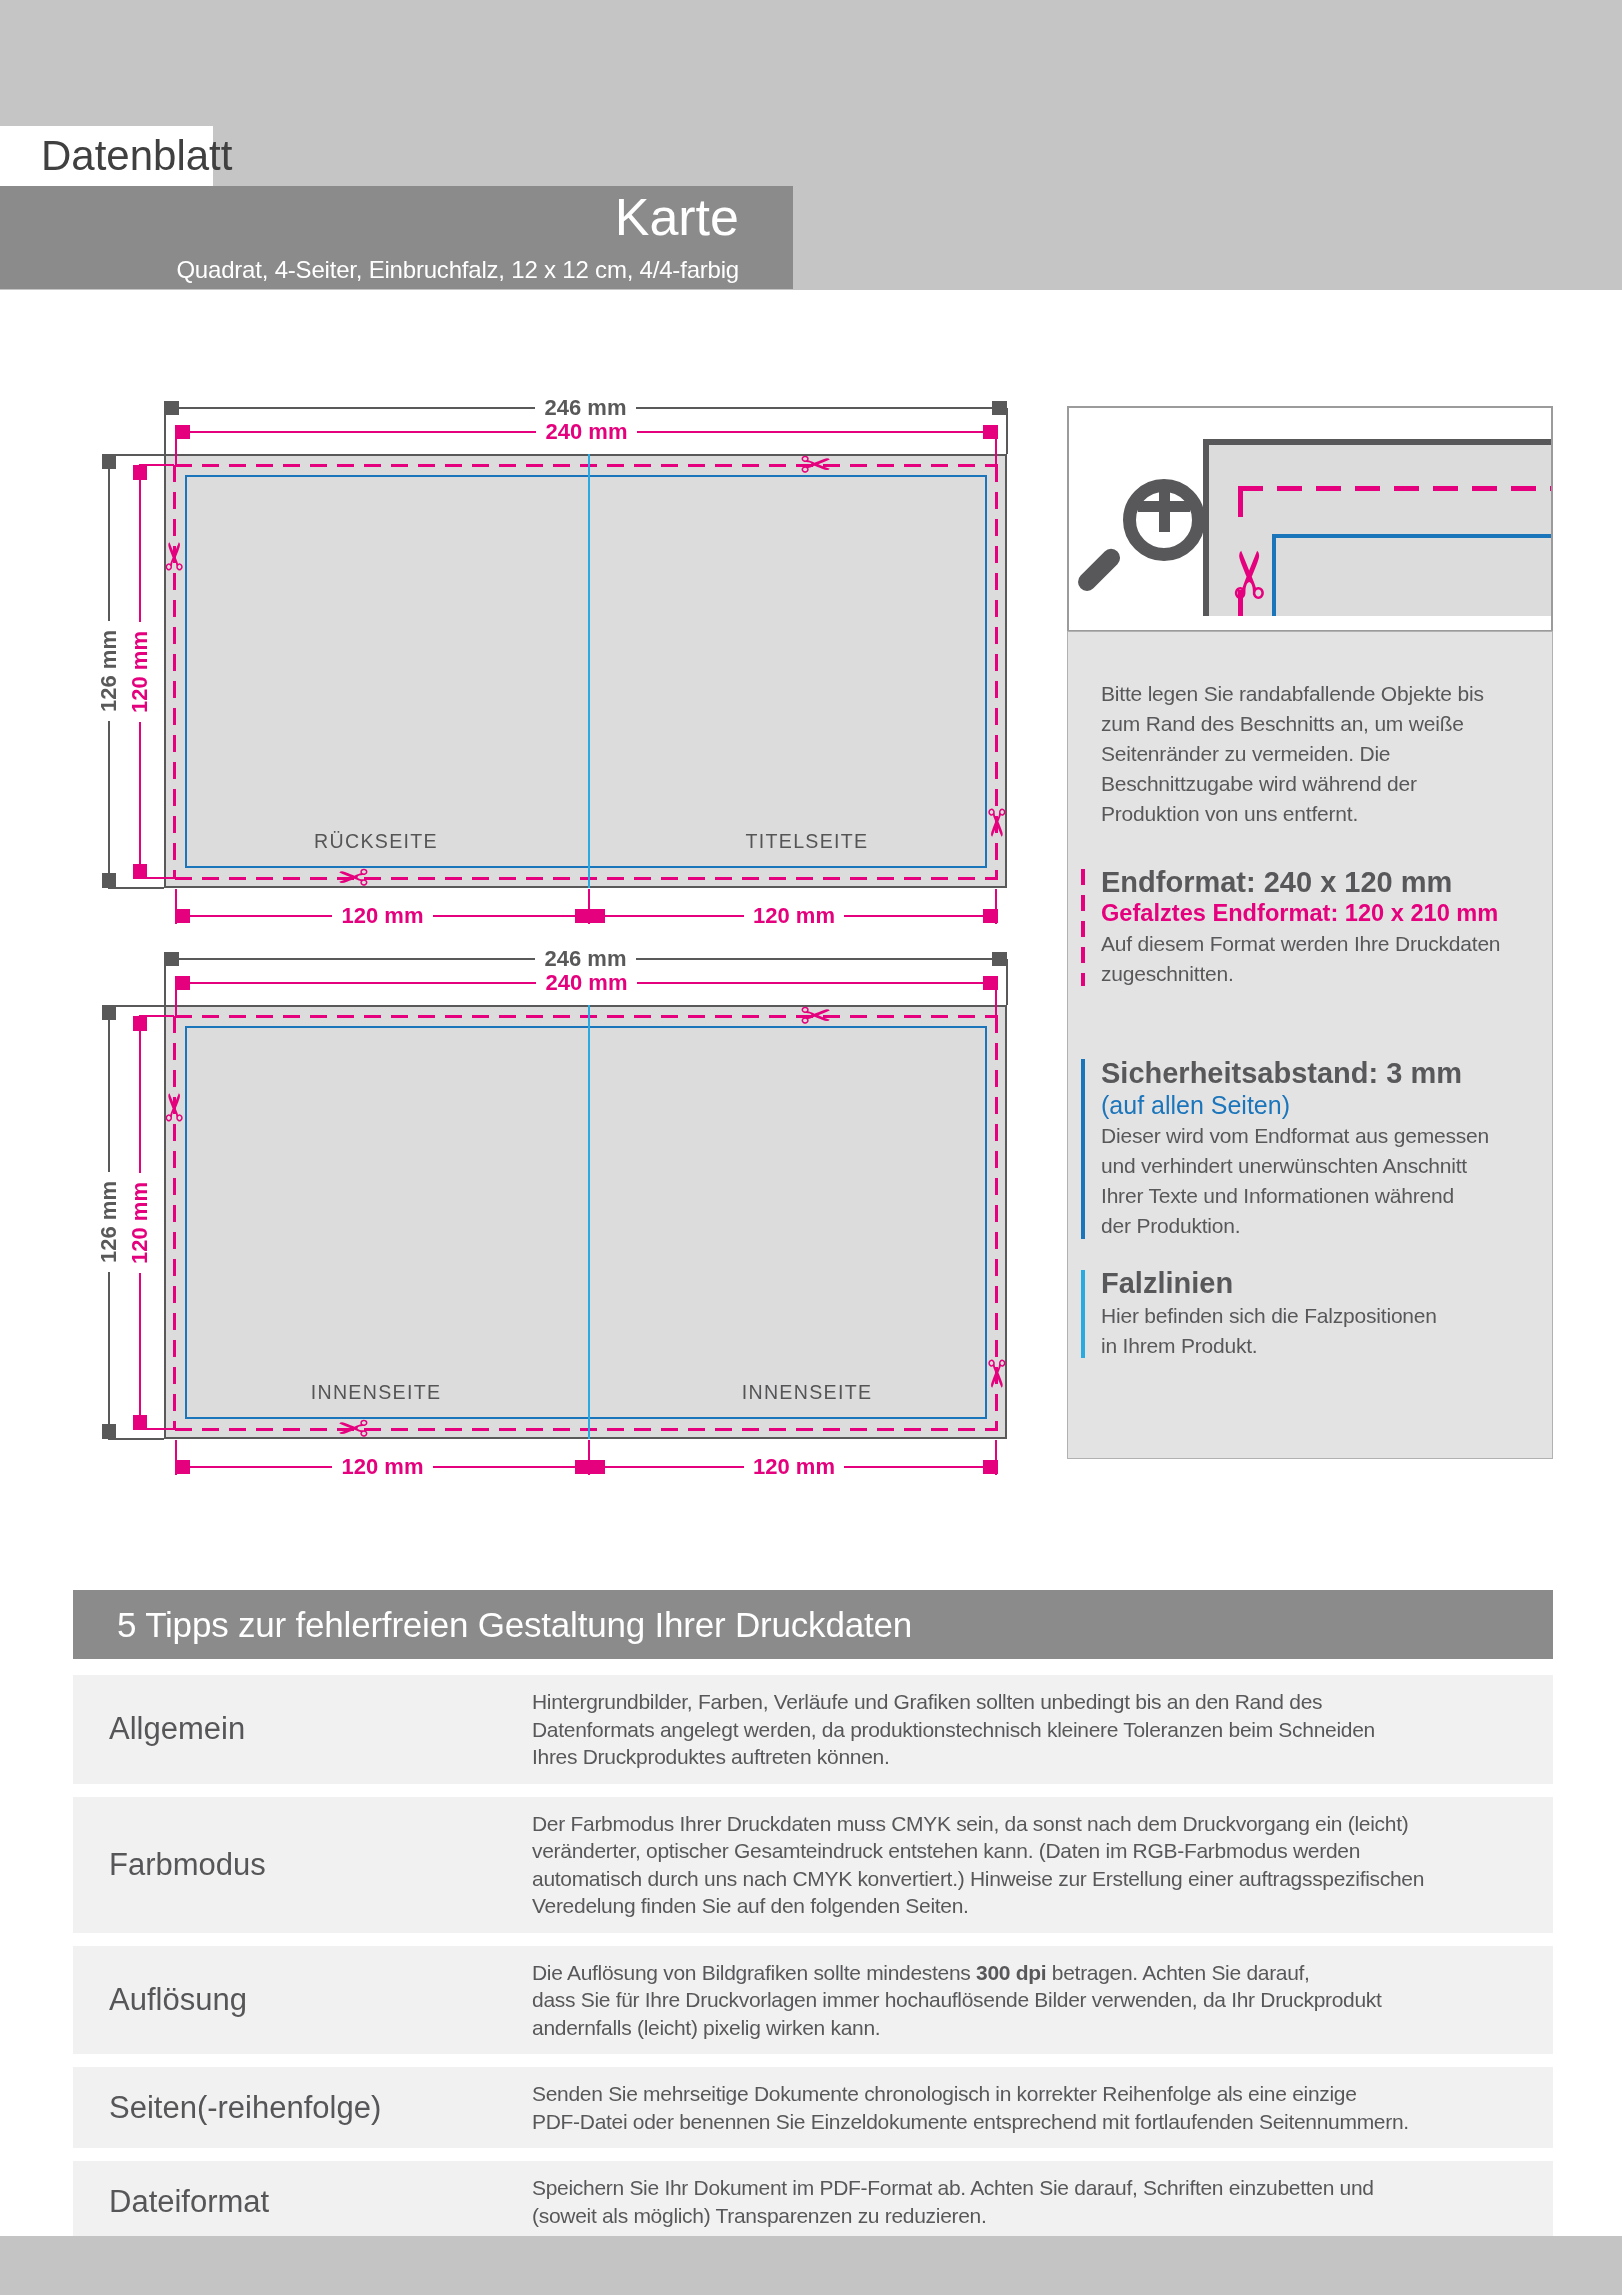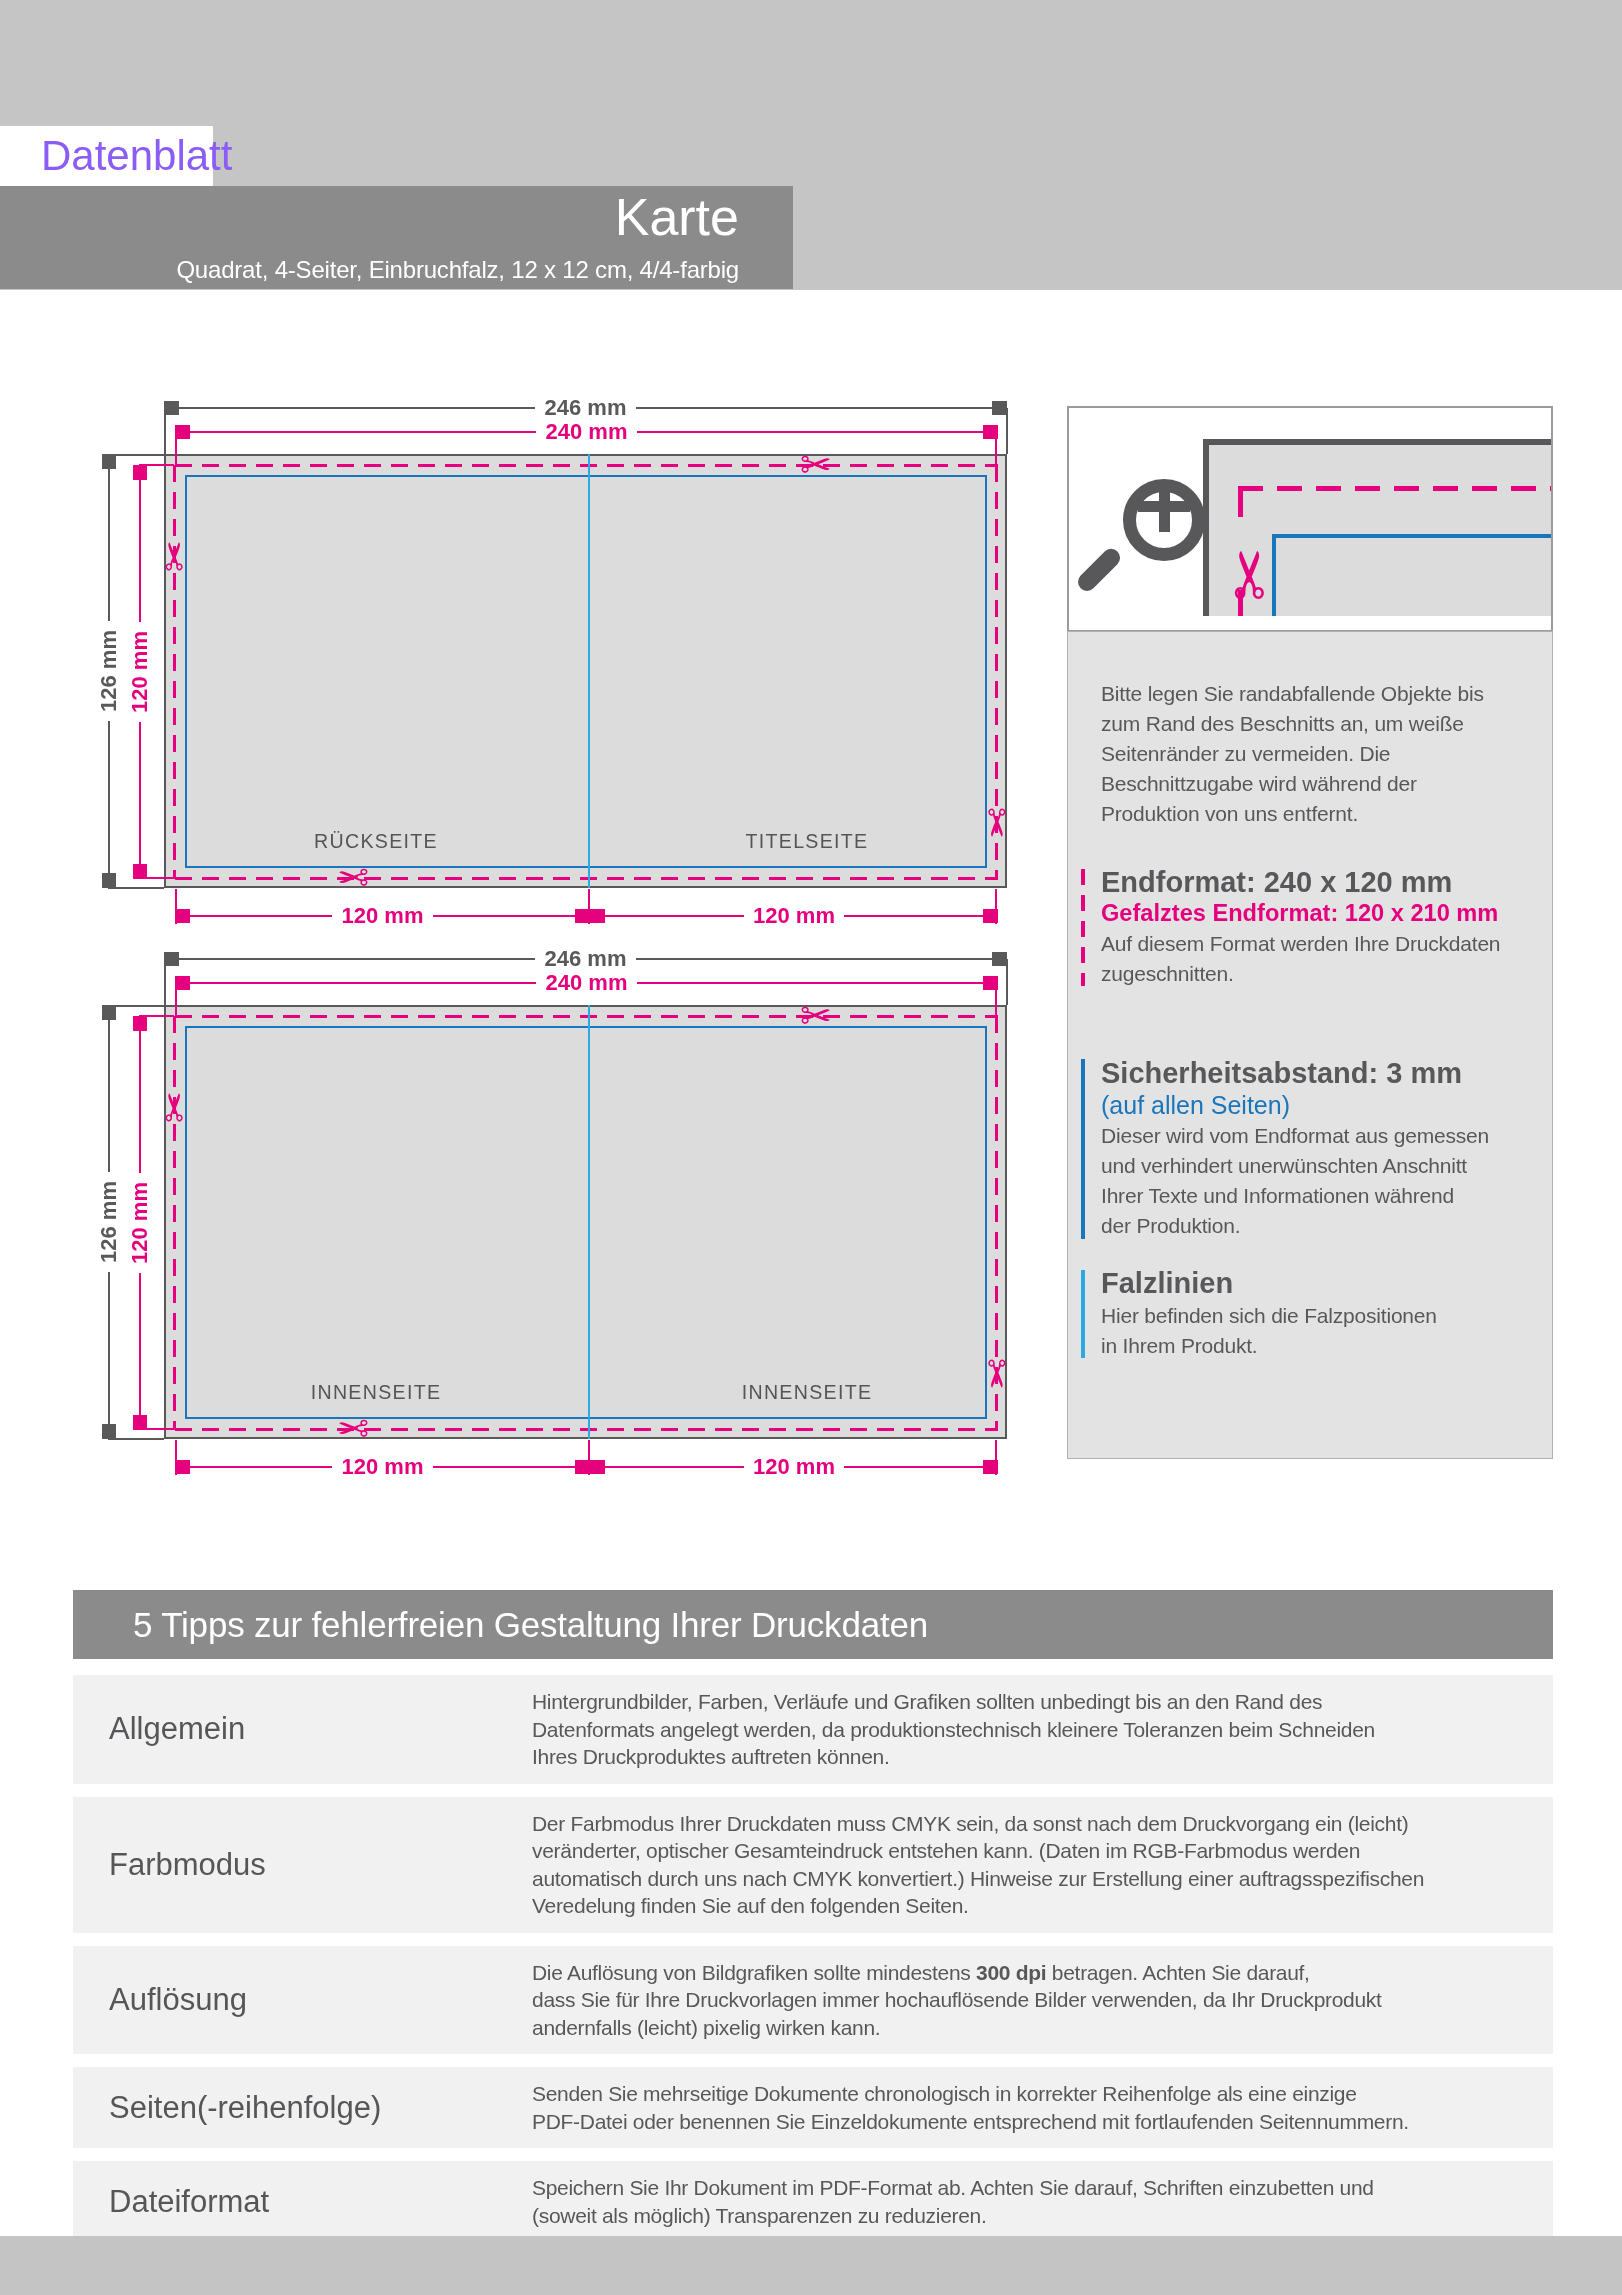--- a/index.html
+++ b/index.html
@@ -8,21 +8,21 @@
     font-family:"Liberation Sans","DejaVu Sans",sans-serif;color:#58585a;
     overflow:hidden;
   }
   .abs{position:absolute;}
   .ws{white-space:pre-line;}
 
   
   .header-bg{left:0;top:0;width:1623px;height:290px;background:#c6c5c6;}
   .title-box{left:0;top:126px;width:213px;height:60px;background:#ffffff;
     display:flex;align-items:center;}
-  .title-box span{font-size:42px;color:#8b5cf6;padding-left:41px;letter-spacing:0;}
+  .title-box span{font-size:42px;color:#404040;padding-left:41px;letter-spacing:0;}
   .banner{left:0;top:186px;width:793px;height:103px;background:#8c8b8c;
     display:flex;flex-direction:column;align-items:flex-end;justify-content:center;
     box-sizing:border-box;padding-right:54px;}
   .banner .product{color:#ffffff;font-size:52px;line-height:1;}
   .banner .subtitle{color:#ffffff;font-size:24px;margin-top:13px;letter-spacing:-0.2px;}
 
   
   .diagram{left:0;width:1436px;height:523px;}
   .d-outer{left:164px;top:46px;width:843px;height:434px;background:#dcdcdc;
     border:2px solid #595959;box-sizing:border-box;}
@@ -83,21 +83,21 @@
   .accent.solid-b{background:#1b75bb;}
   .accent.solid-c{background:#29abe2;}
   .mag-t2{color:#e5007d;}
   .blue-t{color:#1b75bb;}
   .cyan-t{color:#29abe2;}
   .subhead{font-size:23.6px;font-weight:bold;line-height:1.25;}
 
   
   .tips-banner{left:73px;top:1590px;width:1480px;height:69px;background:#8c8b8c;
     display:flex;align-items:center;}
-  .tips-banner span{color:#ffffff;font-size:35px;padding-left:60px;letter-spacing:-0.2px;}
+  .tips-banner span{color:#ffffff;font-size:35px;padding-left:44px;letter-spacing:-0.2px;}
   .tips-rows{left:73px;top:1675px;width:1480px;}
   .tip-row{background:#f2f1f2;display:flex;margin-bottom:13px;}
   .tip-label{width:422px;display:flex;align-items:center;box-sizing:border-box;padding-left:36px;
     font-size:31px;font-weight:300;color:#565658;}
   .tip-body{flex:1;box-sizing:border-box;padding:13px 26px 13px 37px;
     font-size:21px;line-height:27.5px;letter-spacing:-0.3px;color:#58585a;}
   .b{font-weight:bold;}
 
   .footer{left:0;top:2236px;width:1623px;height:60px;background:#c5c4c5;}
 </style>

